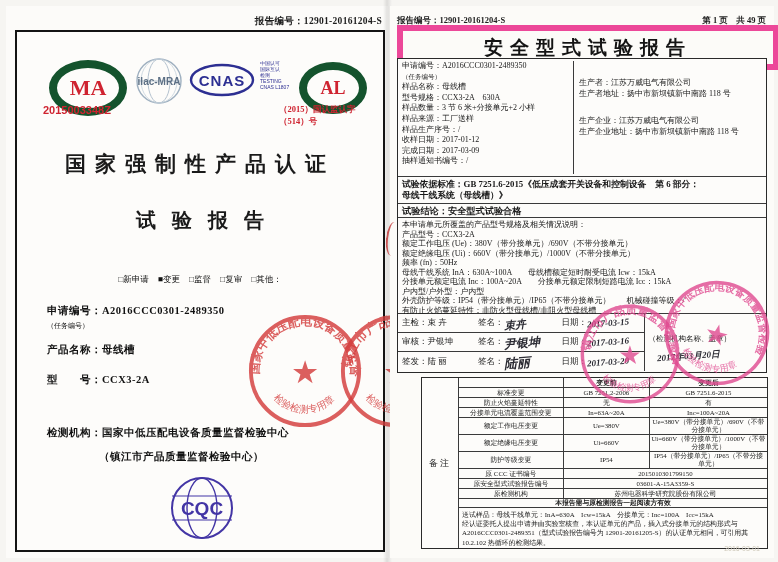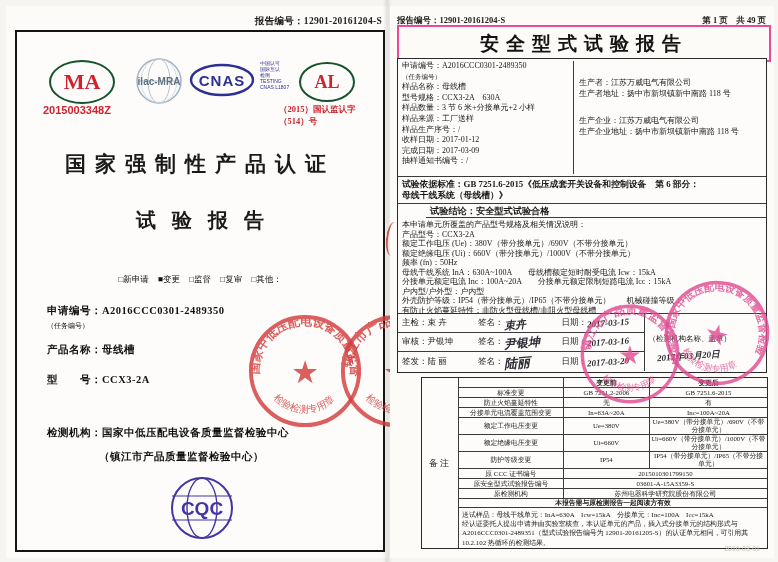--- a/index.html
+++ b/index.html
@@ -15,41 +15,41 @@
     position:absolute;left:6px;top:6px;width:382px;height:552px;
     background:#fcfbf9;
   }
   .lp-border{
     position:absolute;left:9px;top:24px;width:366px;height:518px;
     border:2px solid #141414;background:#fdfcfa;
   }
   .report-no{font-weight:bold;font-size:9.5px;color:#1d1d1d;letter-spacing:.3px;}
   .logo-red{color:#cf2330;}
   .cma-oval{
-    position:absolute;border:2px solid #14532d;border-radius:50%;
+    position:absolute;border:8px solid #14532d;border-radius:50%;
     display:flex;align-items:center;justify-content:center;
     font-weight:bold;color:#cf2330;
   }
   .cnas-side{font-size:5px;line-height:6px;color:#2d2f92;font-family:"Liberation Sans",sans-serif;}
   .lp-title{font-size:21px;font-weight:600;letter-spacing:9px;color:#1a1a1a;text-align:center;width:100%;}
   .lp-title2{font-size:20px;font-weight:600;letter-spacing:16px;color:#1a1a1a;text-align:center;width:100%;}
   .chkrow{font-size:8.5px;color:#111;display:flex;gap:9px;justify-content:center;width:100%;}
   .lp-field{font-size:10.5px;color:#111;font-weight:600;letter-spacing:.5px;}
   .lp-field-small{font-size:7px;color:#111;}
   
   .stamp{position:absolute;pointer-events:none;}
   
   .page-right{
     position:absolute;left:390px;top:6px;width:384px;height:552px;
     background:#fcfbf8;
   }
   .rp-hdr{font-weight:bold;font-size:8.5px;color:#1d1d1d;}
   .rp-titlebox{
     position:absolute;left:7px;top:19px;width:370px;height:33px;
-    border:2px solid #ec4899;display:flex;align-items:center;justify-content:center;
+    border:6px solid #ec4899;display:flex;align-items:center;justify-content:center;
   }
   .rp-title{font-size:19px;font-weight:600;letter-spacing:7px;color:#141414;}
   .rp-table{
     position:absolute;left:7px;top:52px;width:370px;height:315px;
     border:1.5px solid #2a2a2a;box-sizing:border-box;background:#fdfcfa;
   }
   .cell-line{font-size:8px;line-height:10.6px;color:#181818;white-space:nowrap;}
   .sec{box-sizing:border-box;border-bottom:1px solid #3a3a3a;padding:2px 4px;}
   .info-split{display:flex;}
   .sig-row{display:flex;align-items:center;font-size:8.5px;border-bottom:1px solid #3a3a3a;box-sizing:border-box;padding:0 4px;}
@@ -209,21 +209,21 @@
           <div class="cell-line">生产企业地址：扬中市新坝镇新中南路 118 号</div>
         </div>
       </div>
     </div>
 
     <div class="sec" style="height:27px;">
       <div class="cell-line" style="font-size:8.8px;font-weight:600;">试验依据标准：GB 7251.6-2015《低压成套开关设备和控制设备　第 6 部分：</div>
       <div class="cell-line" style="font-size:8.8px;font-weight:600;">母线干线系统（母线槽）》</div>
     </div>
 
-    <div class="sec" style="height:14px;margin-left:28px;">
+    <div class="sec" style="height:14px;">
       <div class="cell-line" style="font-size:9.2px;font-weight:bold;">试验结论：安全型式试验合格</div>
     </div>
 
     <div class="sec" style="height:96px;">
       <div class="cell-line" style="line-height:9.5px;">本申请单元所覆盖的产品型号规格及相关情况说明：</div>
       <div class="cell-line" style="line-height:9.5px;">产品型号：CCX3-2A</div>
       <div class="cell-line" style="line-height:9.5px;">额定工作电压 (Ue)：380V（带分接单元）/690V（不带分接单元）</div>
       <div class="cell-line" style="line-height:9.5px;">额定绝缘电压 (Ui)：660V（带分接单元）/1000V（不带分接单元）</div>
       <div class="cell-line" style="line-height:9.5px;">频率 (fn)：50Hz</div>
       <div class="cell-line" style="line-height:9.5px;">母线干线系统 InA：630A~100A　　母线槽额定短时耐受电流 Icw：15kA</div>

